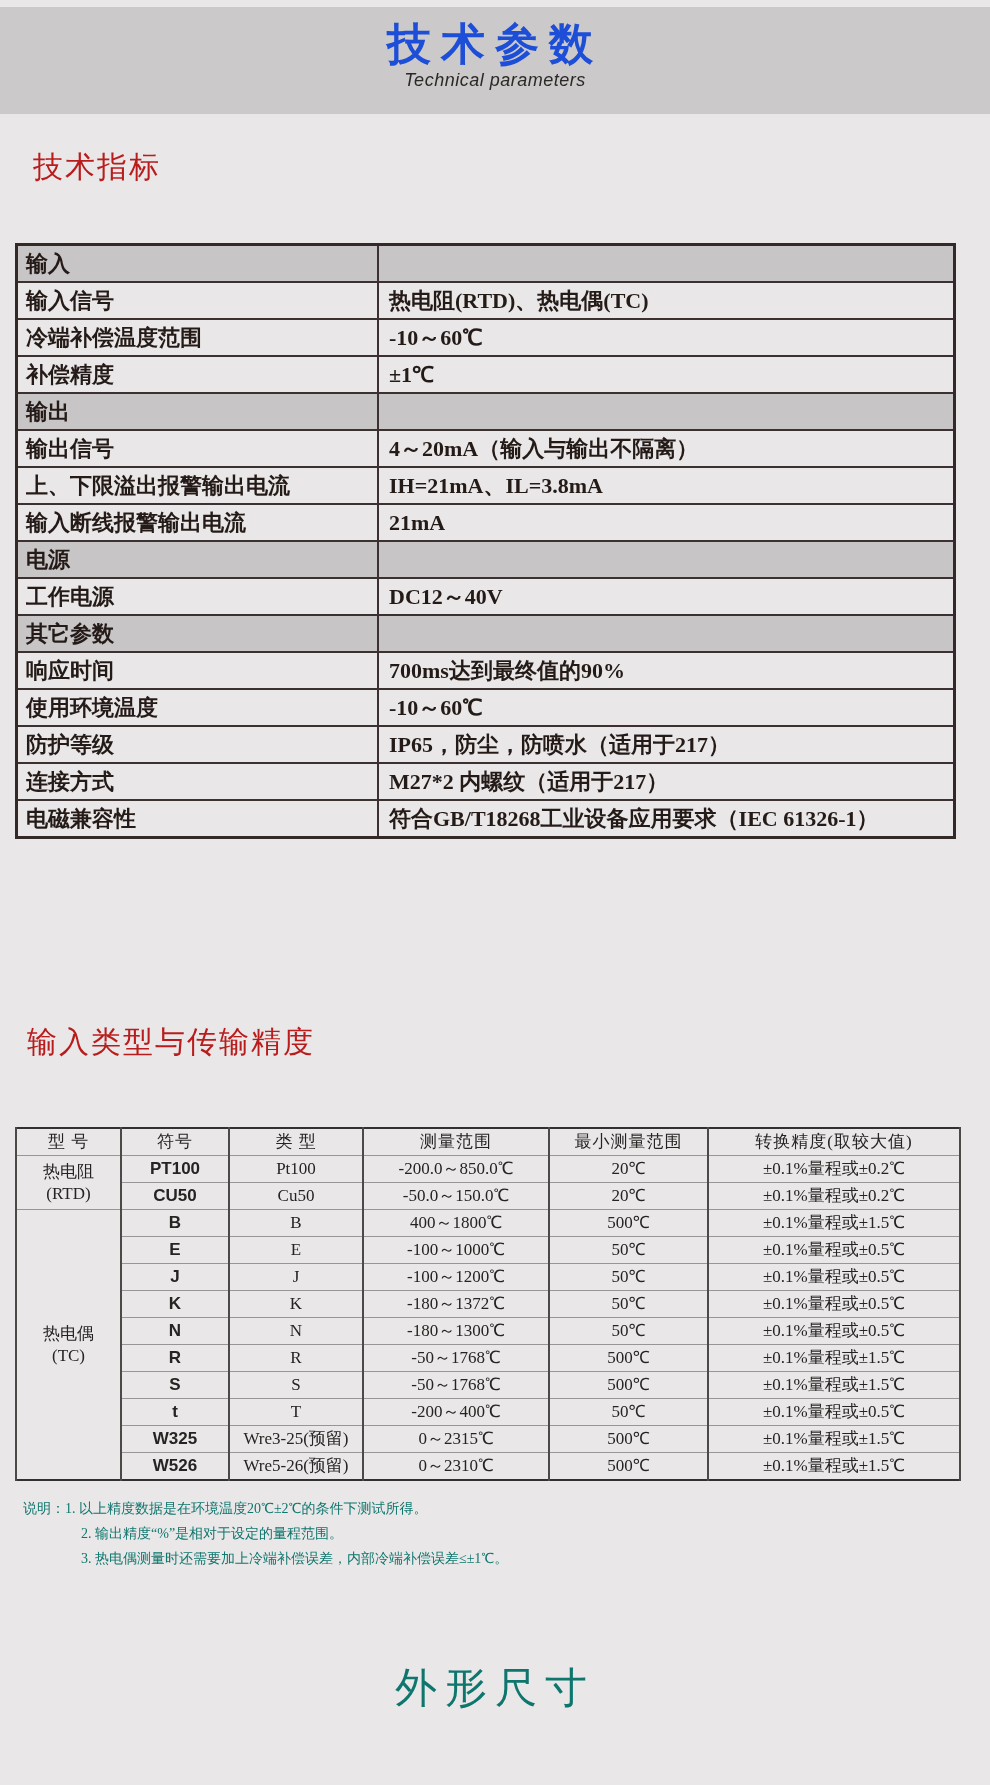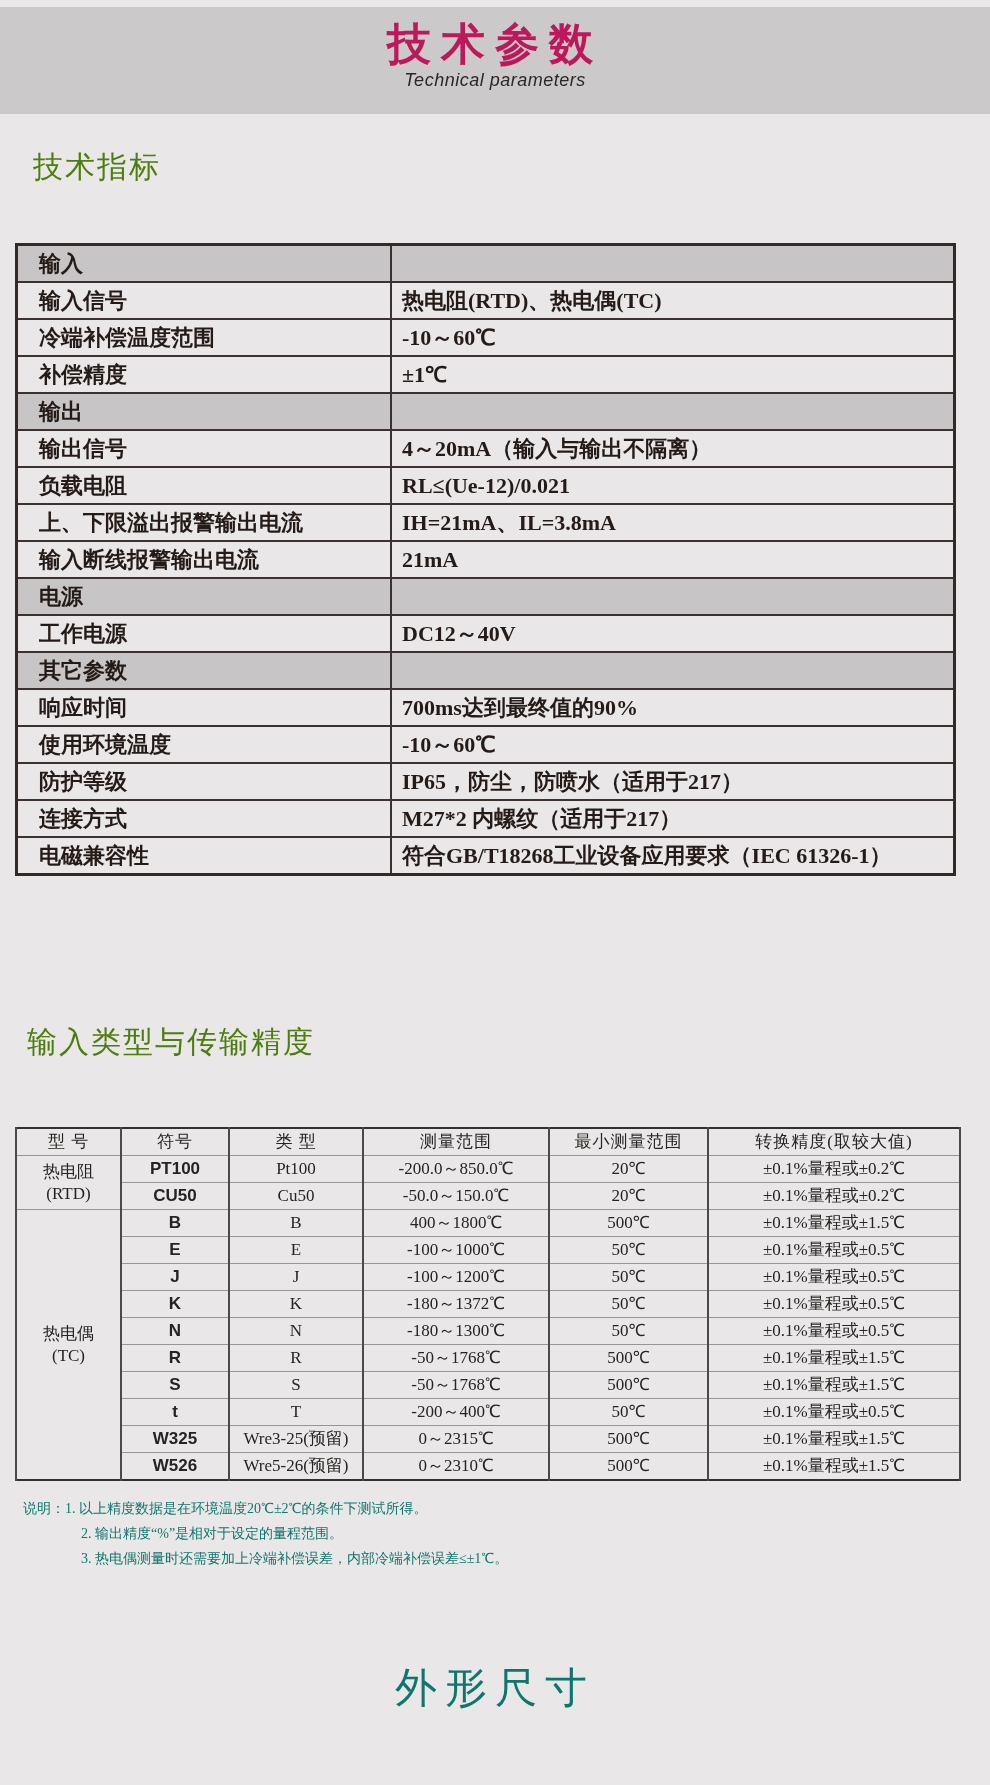--- a/index.html
+++ b/index.html
@@ -10,30 +10,30 @@
     color:#241d1b;
   }
   
   .top-band{
     position:absolute;left:0;top:7px;width:990px;height:107px;
     background:#cbc9c9;text-align:center;
   }
   .main-title{
     margin:0;padding-top:14px;
     font-size:44px;line-height:46px;font-weight:bold;
-    letter-spacing:10px;color:#be185d;
+    letter-spacing:10px;color:#1d4ed8;
     font-family:"Liberation Sans",sans-serif;
   }
   .sub-title{
     margin-top:3px;font-size:18px;line-height:20px;color:#2b2826;
     letter-spacing:0.5px;font-weight:normal;font-style:italic;
   }
   
   .sec-heading{
-    position:absolute;font-size:30px;font-weight:500;color:#4d7c0f;
+    position:absolute;font-size:30px;font-weight:500;color:#b91c1c;
     letter-spacing:2px;white-space:nowrap;
   }
   #h-tech{left:33px;top:147px;}
   #h-input{left:27px;top:1022px;}
   .footer-heading{
     position:absolute;left:0;top:1660px;width:990px;text-align:center;
     font-size:42px;font-weight:500;color:#0f766e;letter-spacing:8px;
   }
   
   .tbl1-wrap{position:absolute;left:15px;top:243px;}
@@ -41,21 +41,21 @@
     width:941px;border-collapse:collapse;table-layout:fixed;
     border:3px solid #332a28;
     font-family:"Liberation Serif",serif;font-weight:bold;
     font-size:22px;color:#241b18;
   }
   table.tbl1 td{
     border:2px solid #3a3130;height:35px;line-height:26px;
     background:#e9e7e7;overflow:hidden;white-space:nowrap;
     vertical-align:middle;
   }
-  table.tbl1 td.label{width:347px;padding:0 4px 0 21px;}
+  table.tbl1 td.label{width:347px;padding:0 4px 0 8px;}
   table.tbl1 td.value{padding:0 4px 0 10px;}
   table.tbl1 tr.section td{background:#c7c5c5;}
   
   .tbl2-wrap{position:absolute;left:15px;top:1127px;}
   table.tbl2{
     width:946px;border-collapse:collapse;table-layout:fixed;
     border:2px solid #313131;
     font-family:"Liberation Serif",serif;font-size:17px;color:#262422;
   }
   table.tbl2 th,table.tbl2 td{
@@ -109,24 +109,20 @@
           <td class="label">补偿精度</td>
           <td class="value">±1℃</td>
         </tr>
         <tr class="section">
           <td class="label">输出</td>
           <td class="value"></td>
         </tr>
         <tr>
           <td class="label">输出信号</td>
           <td class="value">4～20mA（输入与输出不隔离）</td>
-        </tr>
-        <tr>
-          <td class="label">负载电阻</td>
-          <td class="value">RL≤(Ue-12)/0.021</td>
         </tr>
         <tr>
           <td class="label">上、下限溢出报警输出电流</td>
           <td class="value">IH=21mA、IL=3.8mA</td>
         </tr>
         <tr>
           <td class="label">输入断线报警输出电流</td>
           <td class="value">21mA</td>
         </tr>
         <tr class="section">

